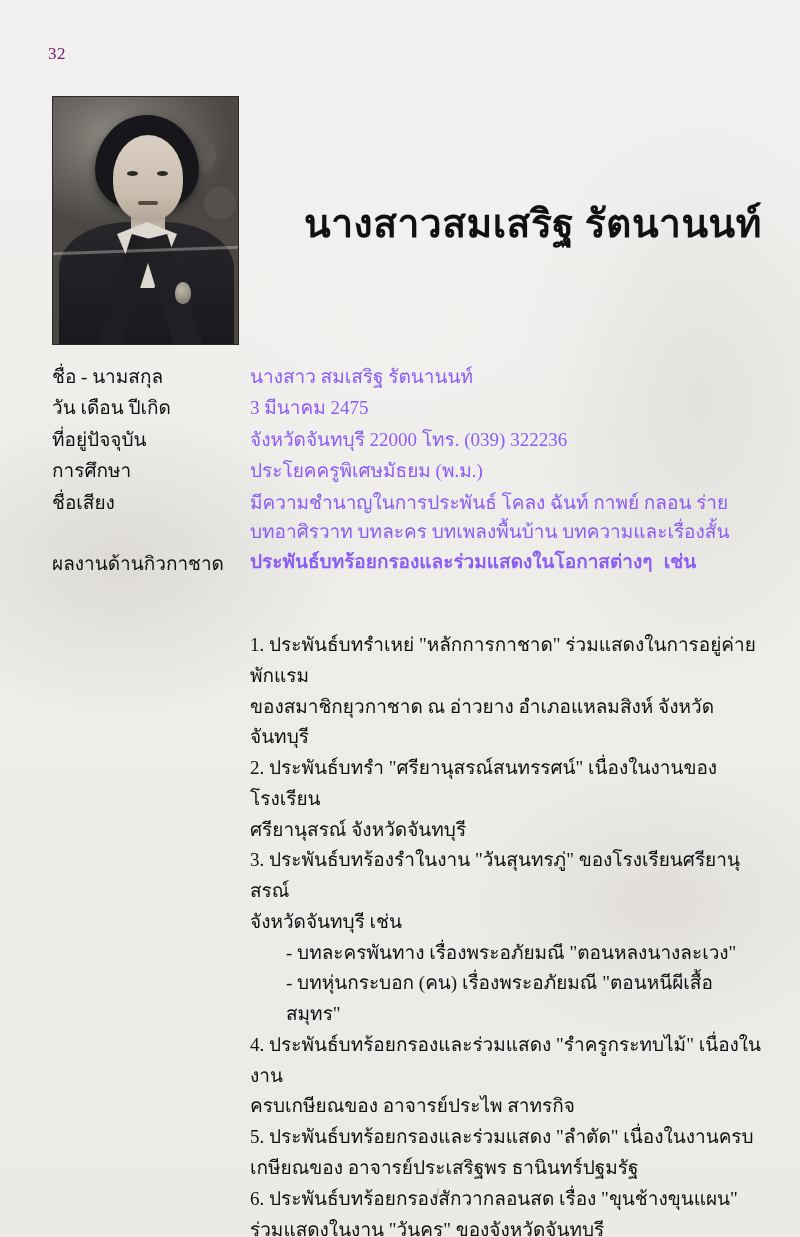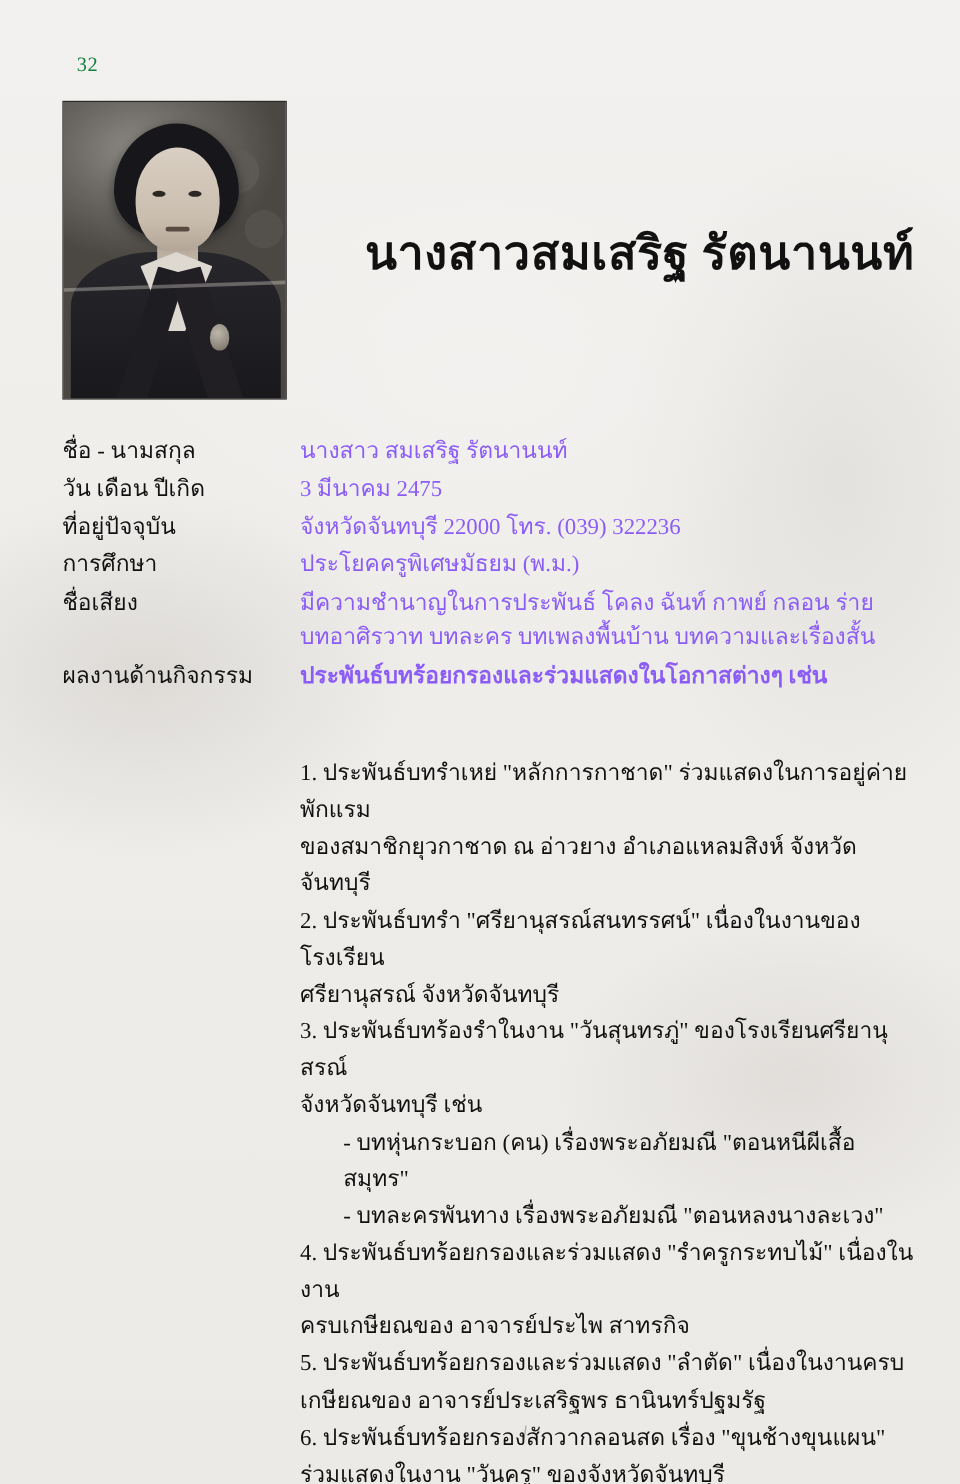--- a/index.html
+++ b/index.html
@@ -28,30 +28,30 @@
       linear-gradient(180deg, #f2f1ef 0%, #eeedea 45%, #eceae7 100%);
     z-index: 0;
   }
   .page {
     position: relative;
     z-index: 1;
     padding: 0;
   }
   .page-number {
     position: absolute;
-    left: 64px;
+    left: 48px;
     top: 44px;
     font-size: 17px;
-    color: #15803d;
+    color: #701a75;
     letter-spacing: 0.5px;
   }
   .header-block {
     position: absolute;
     left: 52px;
-    top: 84px;
+    top: 96px;
     width: 700px;
     height: 250px;
   }
   .portrait {
     position: absolute;
     left: 0;
     top: 0;
     width: 187px;
     height: 249px;
     background:
@@ -304,37 +304,37 @@
 
     <div class="row">
       <div class="label">ชื่อเสียง</div>
       <div class="value">
         <span class="line">มีความชำนาญในการประพันธ์ โคลง ฉันท์ กาพย์ กลอน ร่าย</span>
         <span class="line">บทอาศิรวาท บทละคร บทเพลงพื้นบ้าน บทความและเรื่องสั้น</span>
       </div>
     </div>
 
     <div class="row">
-      <div class="label">ผลงานด้านกิจกรรม</div>
-      <div class="value">
-        <span class="line" style="font-weight:bold;">ประพันธ์บทร้อยกรองและร่วมแสดงในโอกาสต่างๆ เช่น</span>
+      <div class="label">ผลงานด้านกิวกาชาด</div>
+      <div class="value">
+        <span class="line" style="font-weight:bold;font-family:Liberation Mono, monospace;">ประพันธ์บทร้อยกรองและร่วมแสดงในโอกาสต่างๆ เช่น</span>
       </div>
     </div>
 
   </div>
 
   <div class="activities">
     <span class="item">1. ประพันธ์บทรำเหย่ "หลักการกาชาด" ร่วมแสดงในการอยู่ค่ายพักแรม</span>
     <span class="item">ของสมาชิกยุวกาชาด ณ อ่าวยาง อำเภอแหลมสิงห์ จังหวัดจันทบุรี</span>
     <span class="item">2. ประพันธ์บทรำ "ศรียานุสรณ์สนทรรศน์" เนื่องในงานของโรงเรียน</span>
     <span class="item">ศรียานุสรณ์ จังหวัดจันทบุรี</span>
     <span class="item">3. ประพันธ์บทร้องรำในงาน "วันสุนทรภู่" ของโรงเรียนศรียานุสรณ์</span>
     <span class="item">จังหวัดจันทบุรี เช่น</span>
+    <span class="sub">-   บทละครพันทาง เรื่องพระอภัยมณี "ตอนหลงนางละเวง"</span>
     <span class="sub">-   บทหุ่นกระบอก (คน) เรื่องพระอภัยมณี "ตอนหนีผีเสื้อสมุทร"</span>
-    <span class="sub">-   บทละครพันทาง เรื่องพระอภัยมณี "ตอนหลงนางละเวง"</span>
     <span class="item">4. ประพันธ์บทร้อยกรองและร่วมแสดง "รำครูกระทบไม้" เนื่องในงาน</span>
     <span class="item">ครบเกษียณของ อาจารย์ประไพ สาทรกิจ</span>
     <span class="item">5. ประพันธ์บทร้อยกรองและร่วมแสดง "ลำตัด" เนื่องในงานครบ</span>
     <span class="item">เกษียณของ อาจารย์ประเสริฐพร ธานินทร์ปฐมรัฐ</span>
     <span class="item">6. ประพันธ์บทร้อยกรองสักวากลอนสด เรื่อง "ขุนช้างขุนแผน"</span>
     <span class="item">ร่วมแสดงในงาน "วันครู" ของจังหวัดจันทบุรี</span>
 
   </div>
 
   <div class="tick"></div>

